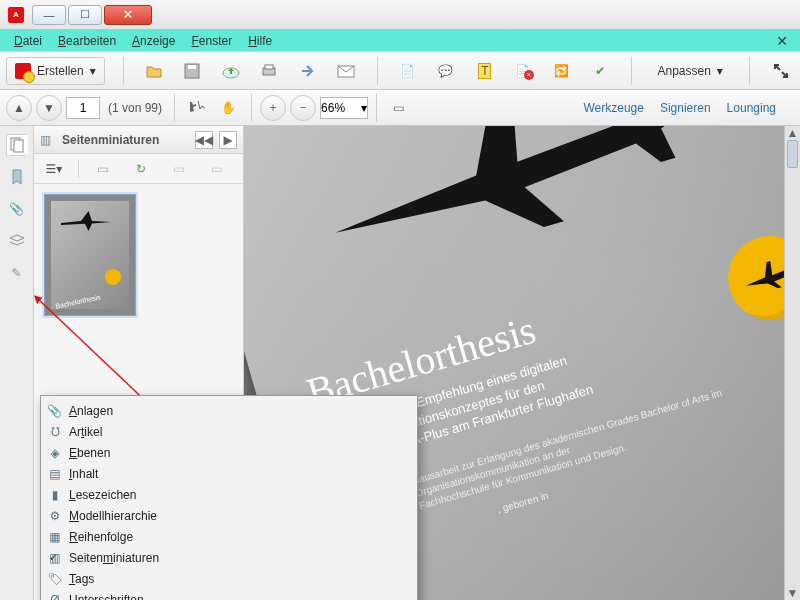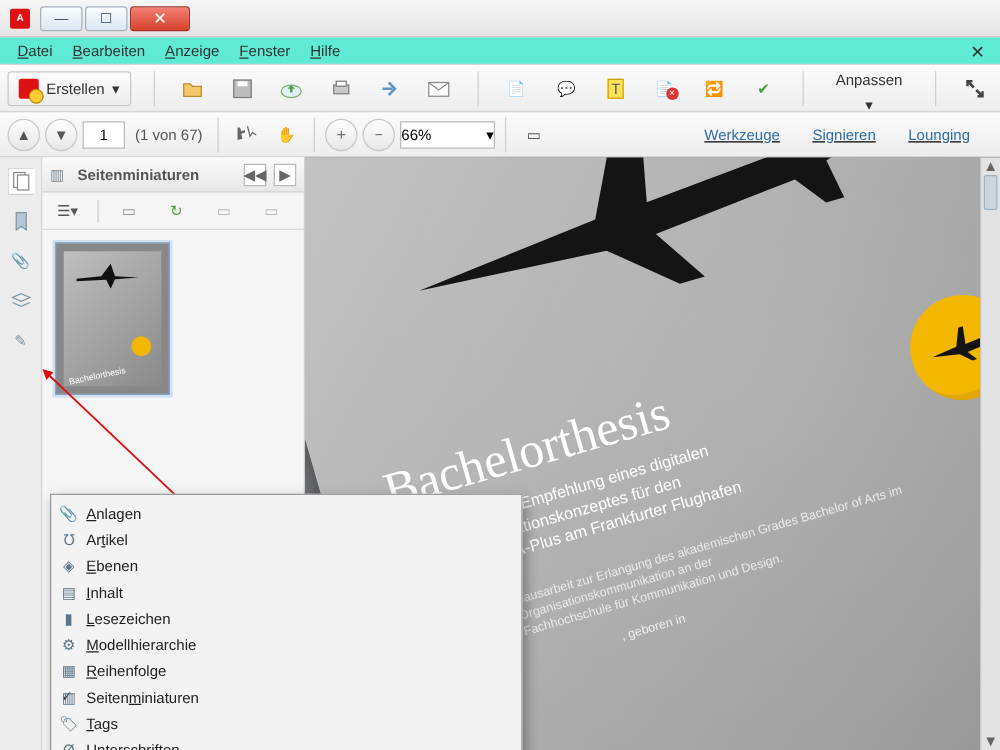--- a/index.html
+++ b/index.html
@@ -16,28 +16,28 @@
   .menubar .mitem { padding:2px 8px; color:#333; }
   .menubar .mitem u{text-decoration:underline;}
   .menubar .mclose { margin-left:auto; padding:0 6px; font-size:14px; color:#333;}
   
   .toolbar { height:38px; background:linear-gradient(#fbfbfb,#ededed); border-bottom:1px solid #c8c8c8; display:flex; align-items:center; padding:0 6px; gap:14px;}
   .tbtn { width:28px; height:28px; border:1px solid transparent; border-radius:3px; display:flex; align-items:center; justify-content:center; color:#555;}
   .sep { width:1px; height:28px; background:#cfcfcf; margin:0 4px;}
   .erstellen { height:28px; border:1px solid #c9c9c9; border-radius:3px; background:linear-gradient(#fdfdfd,#ececec); display:flex; align-items:center; padding:0 8px; gap:6px; color:#333;}
   .erstellen .ic { width:16px;height:16px;background:#d11;border-radius:2px;display:inline-block;position:relative;}
   .erstellen .ic::after{content:"";position:absolute;right:-4px;bottom:-4px;width:10px;height:10px;border-radius:50%;background:#ffcc33;border:1px solid #b28a00;}
-  .anpassen { margin-left:auto; height:28px; display:flex; align-items:center; padding:0 8px; gap:6px; color:#333;flex-direction:column;}
+  .anpassen { margin-left:auto; height:28px; display:flex; align-items:center; padding:0 8px; gap:6px; color:#333;}
   
   .navbar { height:36px; background:linear-gradient(#fbfbfb,#ededed); border-bottom:1px solid #c8c8c8; display:flex; align-items:center; padding:0 6px; gap:4px;}
   .circlebtn { width:26px;height:26px;border:1px solid #c9c9c9;border-radius:50%;background:linear-gradient(#fdfdfd,#e7e7e7);display:flex;align-items:center;justify-content:center;color:#555;}
   .pgnum { width:34px;height:22px;border:1px solid #b9b9b9;background:#fff;text-align:center;line-height:20px;}
   .pgcount{ color:#555; padding:0 4px;}
-  .zoom { width:76px;height:22px;border:1px solid #b9b9b9;background:#fff;display:flex;align-items:center;justify-content:space-between;gap:0;}
-  .rlinks { margin-left:auto; display:flex; gap:10px; padding-right:10px;text-decoration:underline;}
+  .zoom { width:48px;height:22px;border:1px solid #b9b9b9;background:#fff;display:flex;align-items:center;justify-content:space-between;gap:0;}
+  .rlinks { margin-left:auto; display:flex; padding-right:10px;}
   .rlinks .lk { color:#2f6ea5; padding:6px 8px;}
   
   .workspace { position:relative; display:flex; height: calc(600px - 30px - 22px - 38px - 36px); }
   .sidebar-strip { width:34px; background:#ececec; border-right:1px solid #cfcfcf; display:flex; flex-direction:column; align-items:center; padding-top:8px; gap:10px;}
   .sidebar-strip .sic { width:22px;height:22px;display:flex;align-items:center;justify-content:center;color:#7a8a97;}
   .sidebar-strip .sic.active{ background:#fff; border:1px solid #cfcfcf; border-right:1px solid #fff; border-radius:2px 0 0 2px;}
   .thumbs { width:210px; background:#f5f5f5; border-right:1px solid #cfcfcf; display:flex; flex-direction:column;}
   .thumbs .head { height:28px; background:linear-gradient(#fafafa,#e7e7e7); border-bottom:1px solid #cfcfcf; display:flex; align-items:center; padding:0 6px; gap:6px;}
   .thumbs .head .sq { width:18px;height:18px;border:1px solid #b8b8b8;background:#fff;display:flex;align-items:center;justify-content:center;color:#666;}
   .thumbs .head .ttl { flex:1; font-weight:600; color:#555;}
@@ -162,21 +162,21 @@
         <path d="M2 6V2h4M14 10v4h-4" fill="none" stroke="#444" stroke-width="2"></path>
         <path d="M2 2l5 5M14 14l-5-5" stroke="#444" stroke-width="2"></path>
       </svg>
     </div>
 </div>
 
 <div class="navbar">
   <div class="circlebtn">▲</div>
   <div class="circlebtn">▼</div>
   <div class="pgnum">1</div>
-  <div class="pgcount">(1 von 67)</div>
+  <div class="pgcount">(1 von 99)</div>
   <span class="sep"></span>
   <div class="tbtn">
       <svg width="18" height="18">
         <path d="M2 13V3h2l1 3 3-1v2l-3 1 1 4z" fill="#666"></path>
         <path d="M10 2l2 8 2-3 3 2" fill="none" stroke="#666"></path>
       </svg>
     </div>
   <div class="tbtn">
       <span>✋</span>
     </div>

